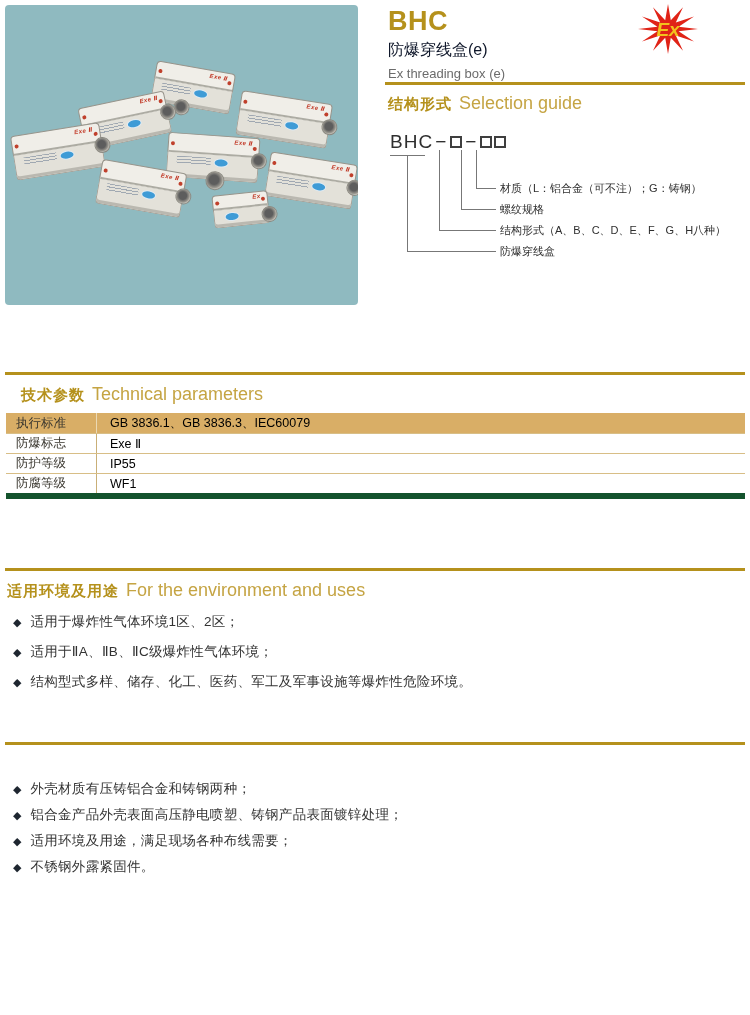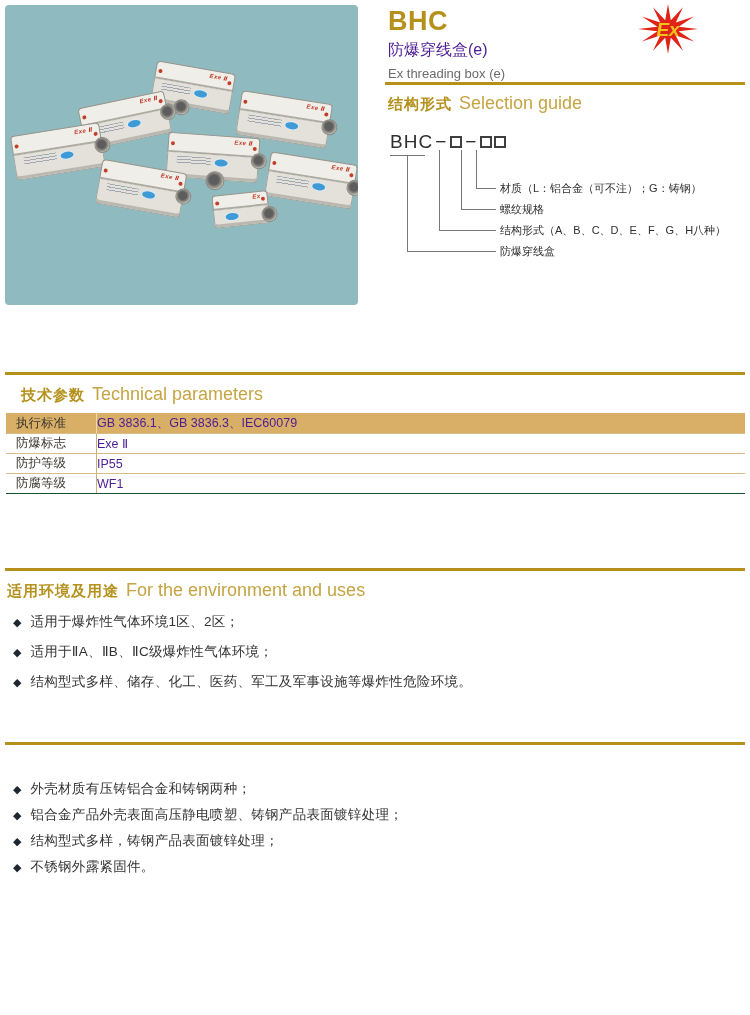--- a/index.html
+++ b/index.html
@@ -28,21 +28,21 @@
   .pbox-hub { position:absolute; width:16px; height:16px; border-radius:50%;
     background:radial-gradient(circle at 45% 45%, #5d5d5d 0 35%, #9b9890 60%, #d8d6cf 75%);
     border:1px solid #8c8a82; }
   .hub-right { right:-8px; top:50%; margin-top:-8px; }
   .hub-bottom { bottom:-8px; left:30%; }
   .hub-bottom2 { bottom:-9px; left:44%; width:19px; height:19px; }
 
   
   .hdr { position:absolute; left:388px; top:6px; }
   .hdr-model { font-size:27px; font-weight:bold; color:#B5911C; letter-spacing:.5px; }
-  .hdr-cn { font-size:16px; color:#4c1d95; margin-top:3px; }
+  .hdr-cn { font-size:16px; color:#0f172a; margin-top:3px; }
   .hdr-en { font-size:13px; color:#6B6B6B; margin-top:5px; }
   .exstar { position:absolute; left:636px; top:2px; width:64px; height:56px; }
   .exstar text { font-size:19px; font-weight:bold; fill:#F2C21C; font-style:italic; }
 
   .rule { position:absolute; height:3px; background:#B5911C; }
   .sec-head { position:absolute; white-space:nowrap; }
   .sec-title { font-size:15px; font-weight:bold; color:#B5911C; letter-spacing:1px; }
   .sec-sub { font-size:18px; color:#C5A443; margin-left:7px; }
 
   
@@ -50,25 +50,25 @@
     letter-spacing:1px; display:flex; align-items:center; }
   .code-sq { display:inline-block; width:12px; height:12px; border:2px solid #3F3F3F;
     background:#fff; margin:0 1px; }
   .code-dash { margin:0 2px; }
   .dline { position:absolute; background:#777; }
   .diag-label { position:absolute; left:500px; font-size:11px; color:#2E2E2E;
     white-space:nowrap; font-weight:500; }
 
   
   .ptable { position:absolute; left:6px; top:413px; width:739px;
-    border-bottom:1px solid #14532d; font-size:12.5px; }
+    border-bottom:6px solid #14532d; font-size:12.5px; }
   .prow { display:flex; height:20px; border-top:1px solid #D8BE86; align-items:stretch; }
   .prow.first { background:#D9AE66; border-top:none; }
   .plabel { width:90px; padding-left:10px; display:flex; align-items:center; color:#39362e; }
-  .pvalue { flex:1; display:flex; align-items:center; color:#4c1d95;
+  .pvalue { flex:1; padding-left:13px; display:flex; align-items:center; color:#000000;
     border-left:1px solid #C9AF77; }
   .prow.first .pvalue { border-left:1px solid #EBD9B4; }
 
   
   .bullets { position:absolute; left:13px; list-style:none; }
   .bullets li { display:flex; align-items:flex-start; font-size:13.5px; color:#333; }
   .bullets.env li { margin-bottom:13px; }
   .bullets.feat li { margin-bottom:9px; }
   .dia { color:#1E2630; font-size:11px; margin-right:9px; line-height:17px; }
   .btxt { line-height:16px; letter-spacing:.3px; }
@@ -263,21 +263,21 @@
     <li>
         <span class="dia">◆</span>
         <span class="btxt">外壳材质有压铸铝合金和铸钢两种；</span>
       </li>
     <li>
         <span class="dia">◆</span>
         <span class="btxt">铝合金产品外壳表面高压静电喷塑、铸钢产品表面镀锌处理；</span>
       </li>
     <li>
         <span class="dia">◆</span>
-        <span class="btxt">结构型式多样，铸钢产品表面镀锌处理；</span>
+        <span class="btxt">适用环境及用途，满足现场各种布线需要；</span>
       </li>
     <li>
         <span class="dia">◆</span>
         <span class="btxt">不锈钢外露紧固件。</span>
       </li>
   </ul>
 
 </div>
 
 </body></html>

